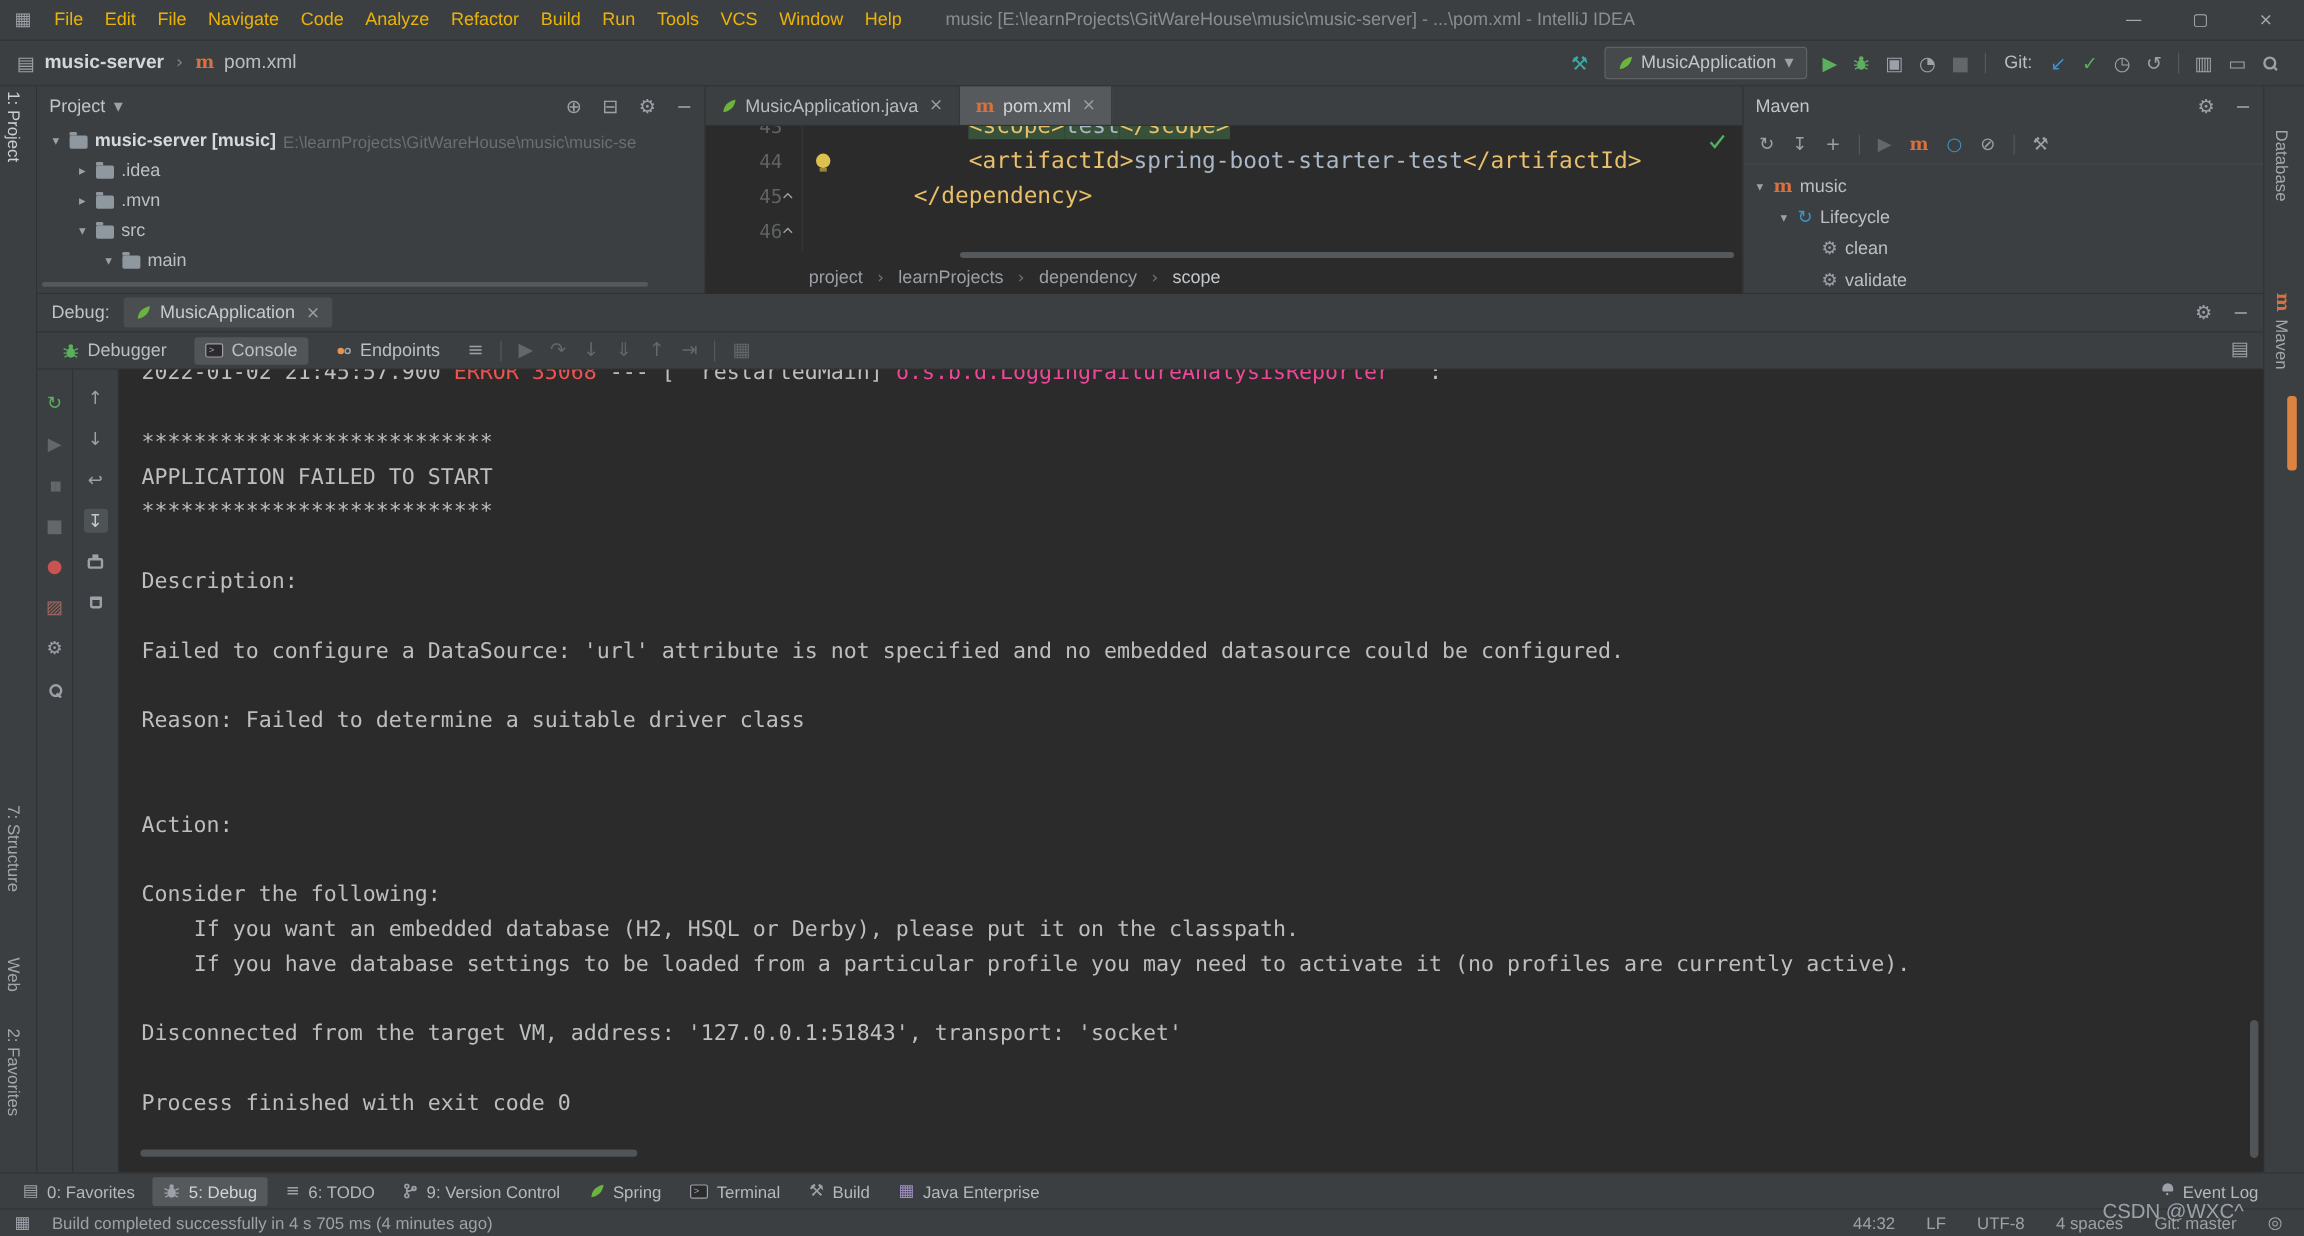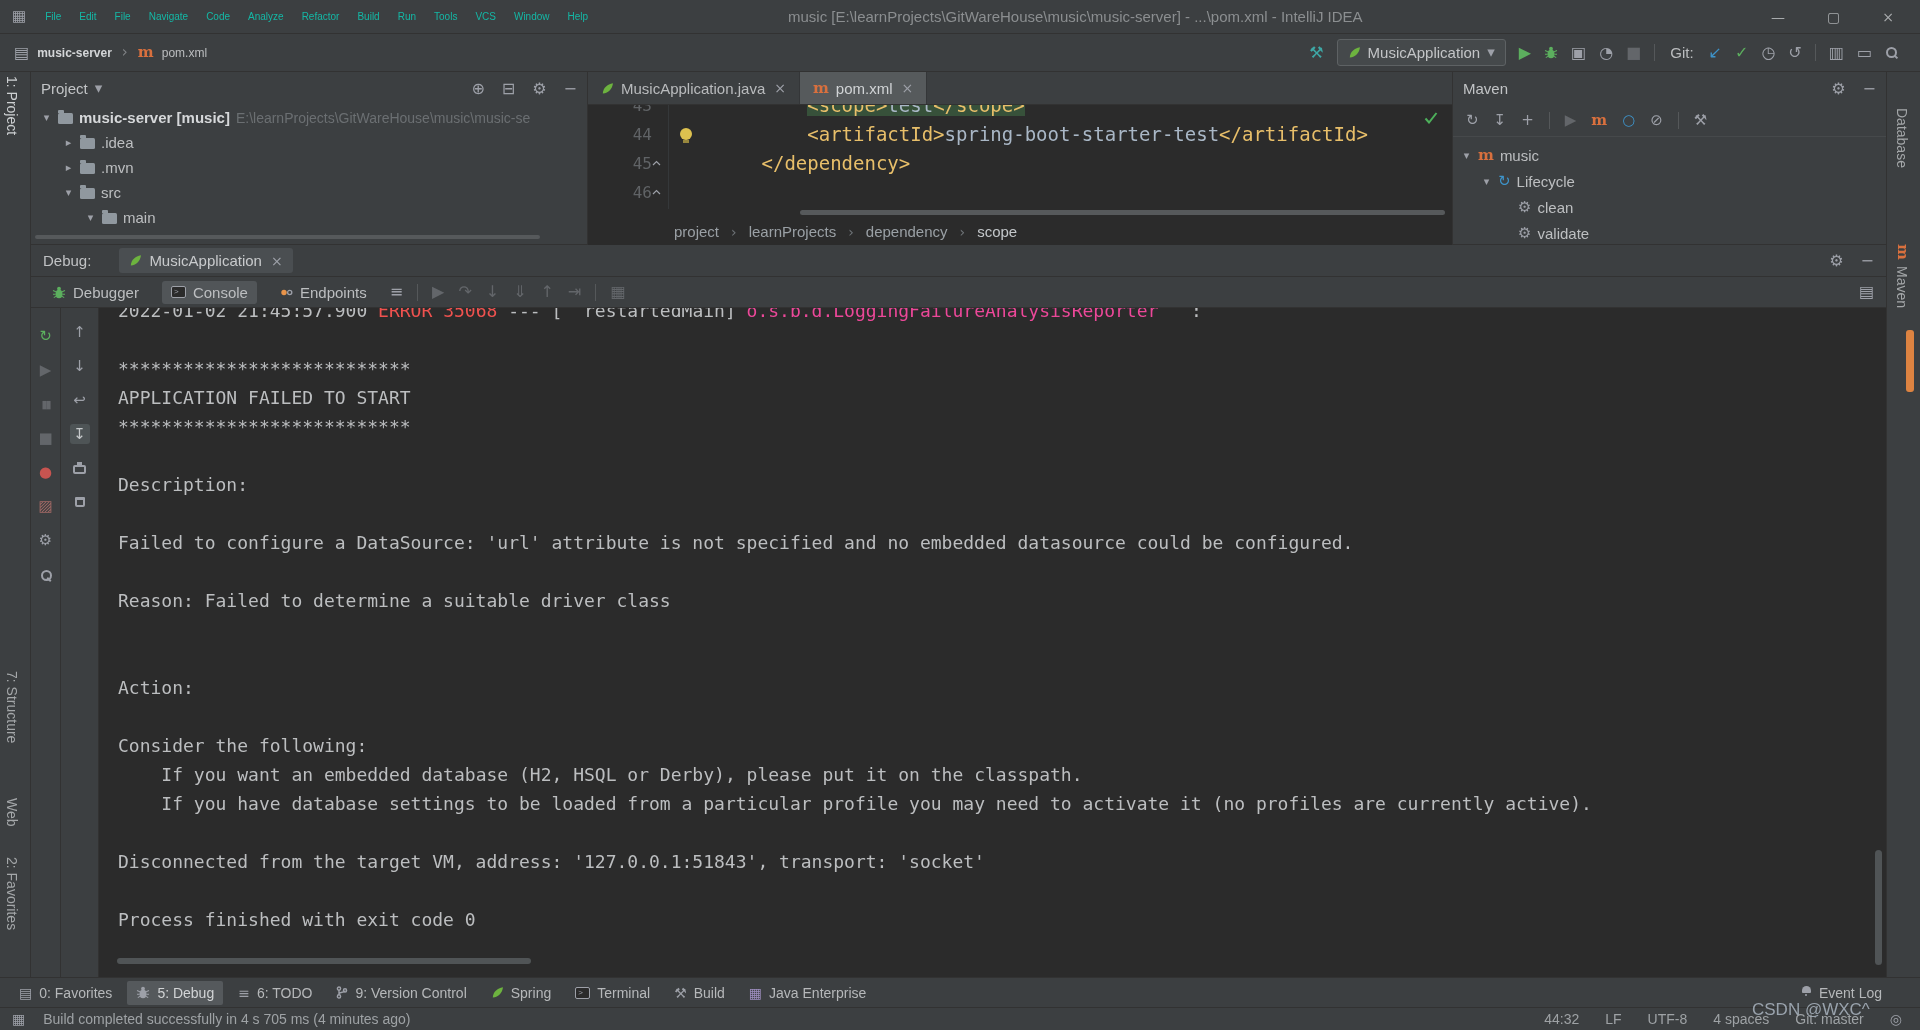--- a/index.html
+++ b/index.html
@@ -19,28 +19,28 @@
   .mutec{color:#a36a66}
   .brt{color:#c6c9cb}
   .pz{letter-spacing:-2px;font-size:11px !important}
   .tbi{font-size:16px;cursor:default}
   .vsep{width:1px;height:17px;background:#55585a;display:inline-block}
 
   
   .titlebar{position:absolute;left:0;top:0;width:1920px;height:34px;background:#3c3f41;border-bottom:1px solid #323232;display:flex;align-items:center;padding:0 8px}
   .app-logo{font-size:15px;margin-left:4px}
   .menus{display:flex;margin-left:10px}
-  .menu-item{padding:4px 9px;font-size:10px;color:#14b8a6;cursor:default;white-space:nowrap}
+  .menu-item{padding:4px 9px;font-size:15px;color:#eab308;cursor:default;white-space:nowrap}
   .win-title{position:absolute;left:788px;top:8px;font-size:15px;color:#8b8e90;white-space:nowrap}
   .win-controls{margin-left:auto;display:flex;align-items:center;gap:42px;padding-right:18px;color:#a8abad}
   .wc{font-size:14px;cursor:default}
 
   
   .toolbar{position:absolute;left:0;top:34px;width:1920px;height:38px;background:#3c3f41;border-bottom:1px solid #323232;display:flex;align-items:center;gap:8px;padding:0 14px}
-  .crumb{font-size:12px;color:#bbbdbf;cursor:default}
+  .crumb{font-size:16px;color:#bbbdbf;cursor:default}
   .bold-crumb{font-weight:bold;color:#d4d6d8}
   .sep-chev{color:#808386;font-size:15px;padding:0 2px}
   .tb-right{margin-left:auto;display:flex;align-items:center;gap:13px;padding-right:8px}
   .run-box{display:flex;align-items:center;gap:7px;height:27px;padding:0 10px;border:1px solid #5e6264;background:#45494b;border-radius:3px;font-size:15px;cursor:default}
   .run-label{color:#c3c5c7}
   .tb-icons{display:flex;align-items:center;gap:13px}
   .git-lbl{font-size:15px;color:#bbbdbf;margin:0 2px}
 
   
   .stripe-left{position:absolute;left:0;top:72px;width:31px;height:905px;background:#3c3f41;border-right:1px solid #323232}
@@ -93,21 +93,21 @@
   
   .maven-panel{position:absolute;left:1452px;top:72px;width:434px;height:173px;background:#3c3f41;border-left:1px solid #323232;border-bottom:1px solid #323232;overflow:hidden}
   .mv-toolbar{height:32px;display:flex;align-items:center;gap:15px;padding:0 13px;border-bottom:1px solid #46494b}
   .mv-toolbar .gic{font-size:15px}
   .mtree{position:absolute;top:70px;left:0;right:0}
   .mrow{height:26px}
   .mvn-m{color:#d9703e;font-weight:bold;font-size:15px;font-family:"DejaVu Serif",serif;line-height:1;display:inline-block}
 
   
   .debug-panel{position:absolute;left:31px;top:245px;width:1855px;height:732px;background:#2b2b2b}
-  .dbg-header{height:32px;background:#3c3f41;display:flex;align-items:center;gap:28px;padding:0 12px;border-bottom:1px solid #323232}
+  .dbg-header{height:32px;background:#3c3f41;display:flex;align-items:center;gap:12px;padding:0 12px;border-bottom:1px solid #323232}
   .dbg-label{font-size:15px;color:#c0c2c4}
   .dbg-tab{display:flex;align-items:center;gap:7px;padding:4px 10px;background:#4a4e51;border-radius:3px;font-size:15px;color:#c8cacc;cursor:default}
   .dbg-toolbar{height:31px;background:#3c3f41;display:flex;align-items:center;gap:14px;padding:0 12px;border-bottom:1px solid #323232}
   .vtab{display:flex;align-items:center;gap:7px;padding:3px 9px;font-size:15px;color:#bcbec0;border-radius:3px;cursor:default}
   .vtab.active{background:#515558}
   .step{font-size:16px}
   .dbg-right{margin-left:auto}
   .dbg-body{position:absolute;top:63px;left:0;right:0;bottom:0}
   .strip-outer{position:absolute;left:0;top:0;bottom:0;width:30px;background:#3c3f41;border-right:1px solid #323232;display:flex;flex-direction:column;align-items:center;gap:14px;padding-top:18px}
   .strip-inner{position:absolute;left:30px;top:0;bottom:0;width:38px;background:#3c3f41;border-right:1px solid #323232;display:flex;flex-direction:column;align-items:center;gap:14px;padding-top:14px}

